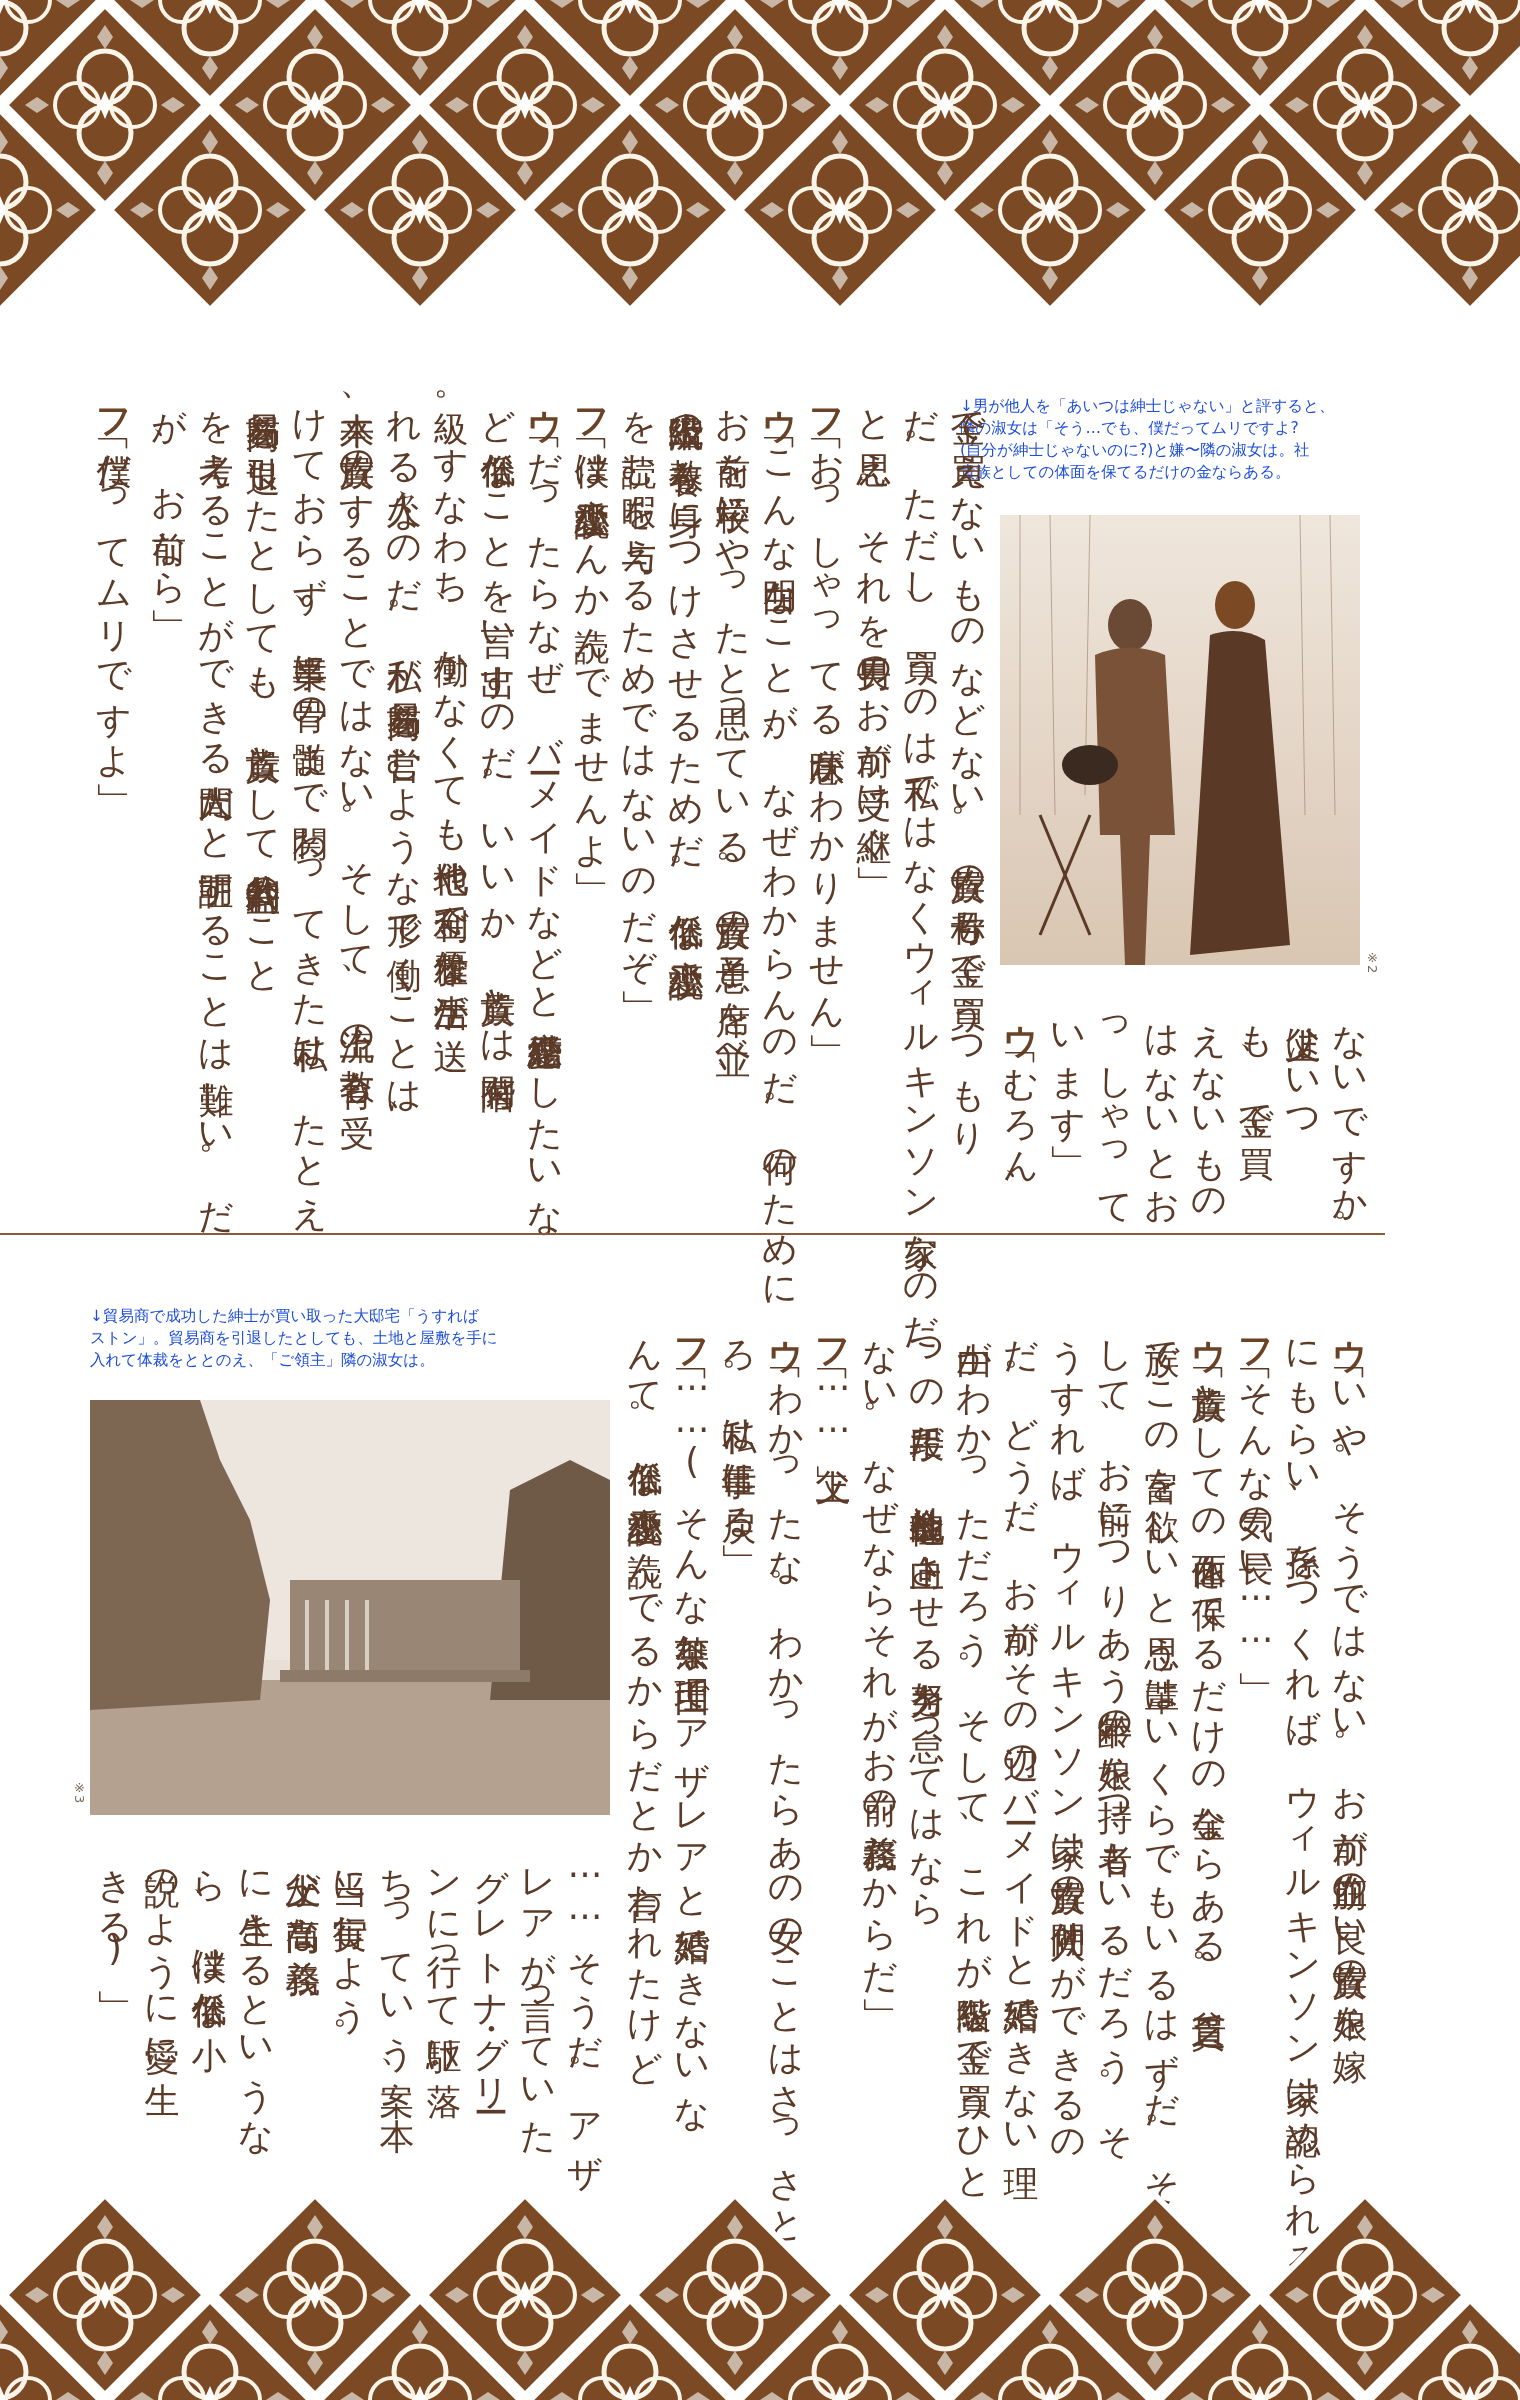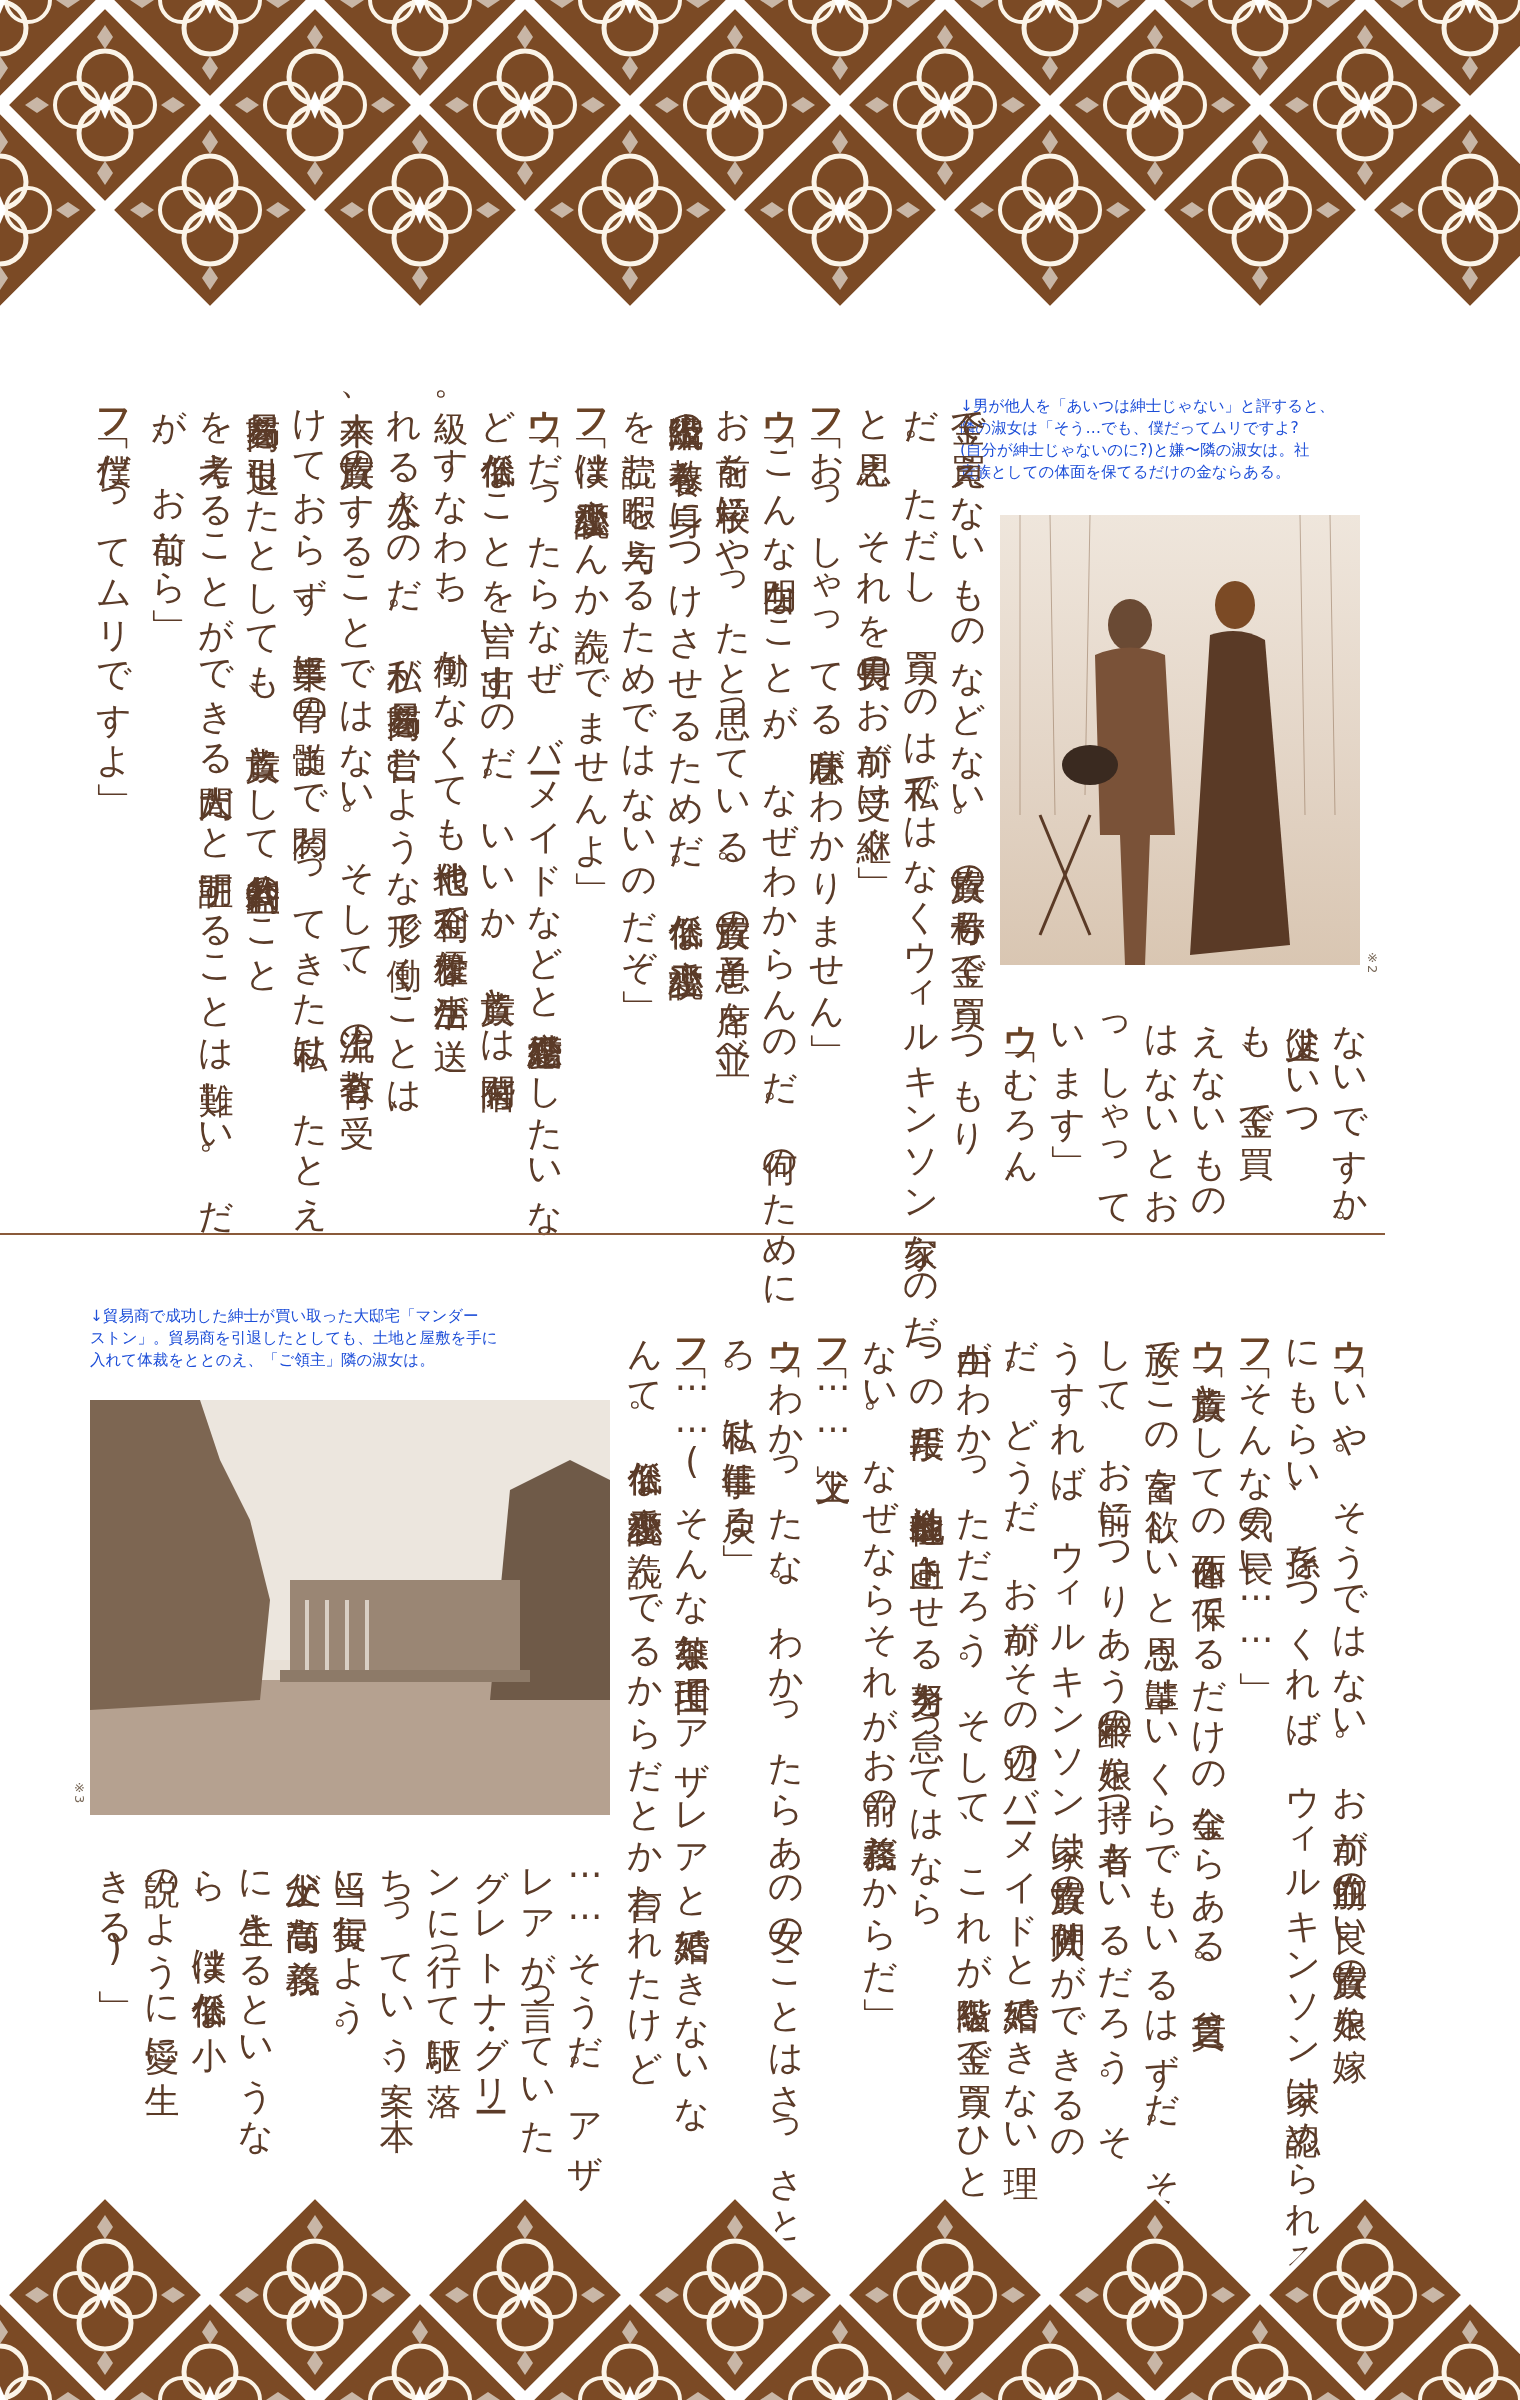--- a/index.html
+++ b/index.html
@@ -127,21 +127,21 @@
 <div class="col" style="left:954px;top:1315px;"><span class="spk"></span><span>由がわかっただろう。そして、これが階級を金で買うひと</span></div>
 <div class="col" style="left:907px;top:1315px;"><span class="spk"></span><span>つの手段だ。社会的地位を向上させる努力を怠ってはなら</span></div>
 <div class="col" style="left:860px;top:1315px;"><span class="spk"></span><span>ない。なぜならそれがお前の義務だからだ」</span></div>
 <div class="col" style="left:813px;top:1315px;"><span class="spk">フ</span><span>「……父上」</span></div>
 <div class="col" style="left:766px;top:1315px;"><span class="spk">ウ</span><span>「わかったな。わかったらあの女のことはさっさと忘れ</span></div>
 <div class="col" style="left:719px;top:1315px;"><span class="spk"></span><span>ろ。私は仕事に戻る」</span></div>
 <div class="col" style="left:672px;top:1315px;"><span class="spk">フ</span><span>「……(そんな無茶な理由でアザレアと結婚できないな</span></div>
 <div class="col" style="left:625px;top:1315px;"><span class="spk"></span><span>んて。低俗な恋愛小説を読んでるからだとか言われたけど</span></div>
 
 <div class="caption" style="left:90px;top:1305px;width:540px;">
-  <div>↓貿易商で成功した紳士が買い取った大邸宅「マンダー</div>
+  <div>↓貿易商で成功した紳士が買い取った大邸宅「うすれば</div>
   <div>ストン」。貿易商を引退したとしても、土地と屋敷を手に</div>
   <div>入れて体裁をととのえ、「ご領主」隣の淑女は。</div>
 </div>
 <div class="pic" style="left:90px;top:1400px;width:520px;height:415px;background:#e8e0d6;">
   <svg width="520" height="415" viewBox="0 0 520 415">
     <rect x="0" y="0" width="520" height="260" fill="#ece6de"></rect>
     <rect x="0" y="280" width="520" height="135" fill="#b5a190"></rect>
     <path d="M0 0 L110 0 L130 60 L160 120 L180 200 L170 300 L0 310 Z" fill="#7d6652"></path>
     <path d="M420 90 L480 60 L520 80 L520 300 L400 300 Z" fill="#6f5a48"></path>
     <rect x="200" y="180" width="230" height="100" fill="#9a8674"></rect>

